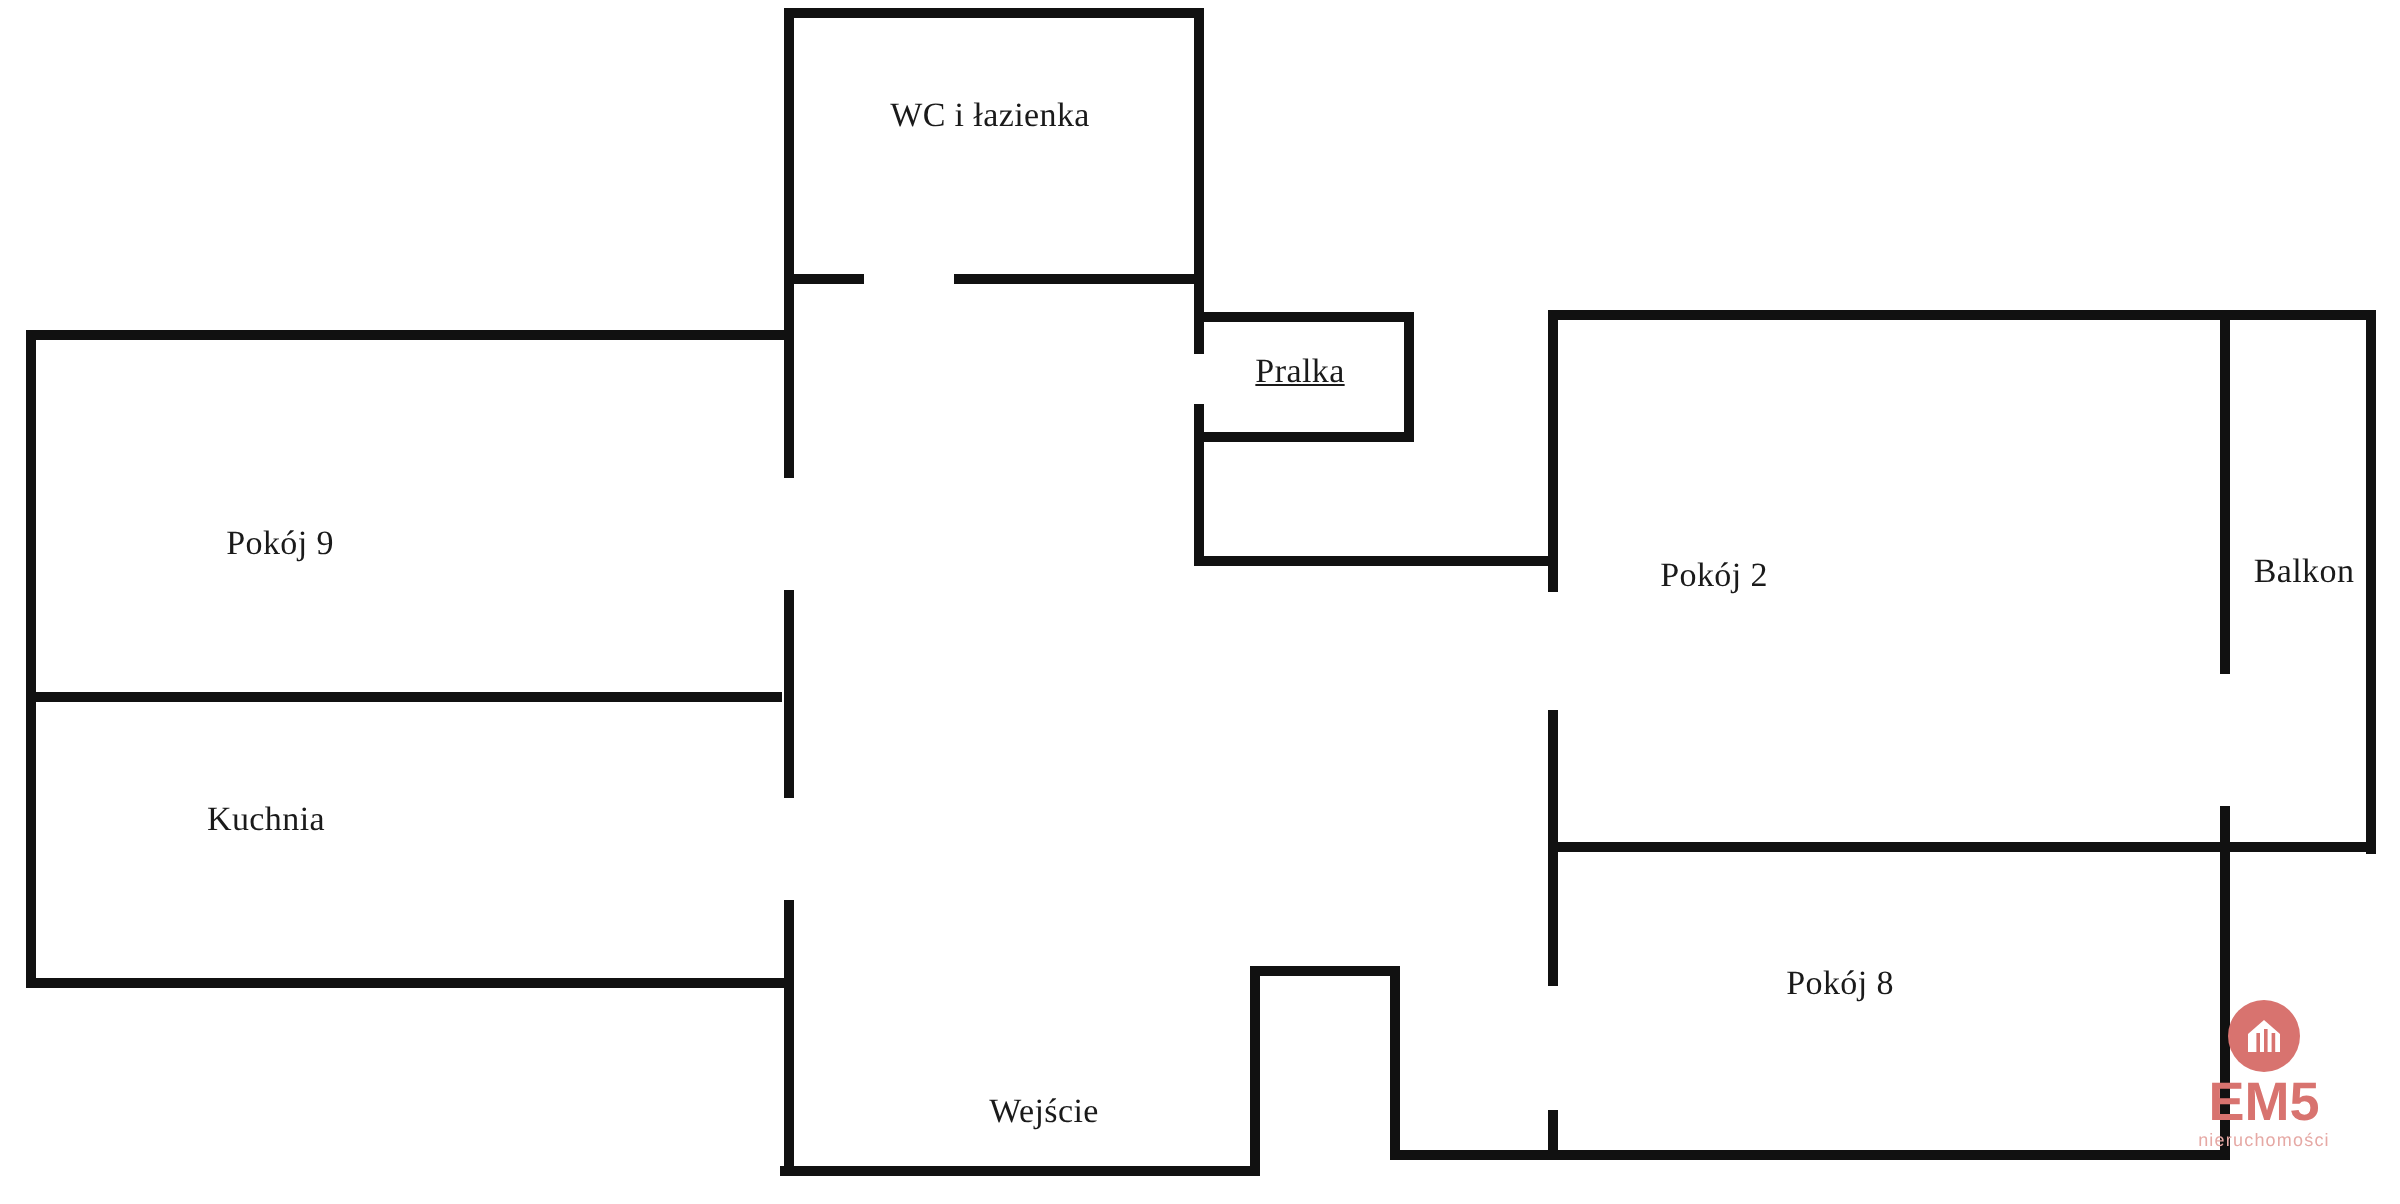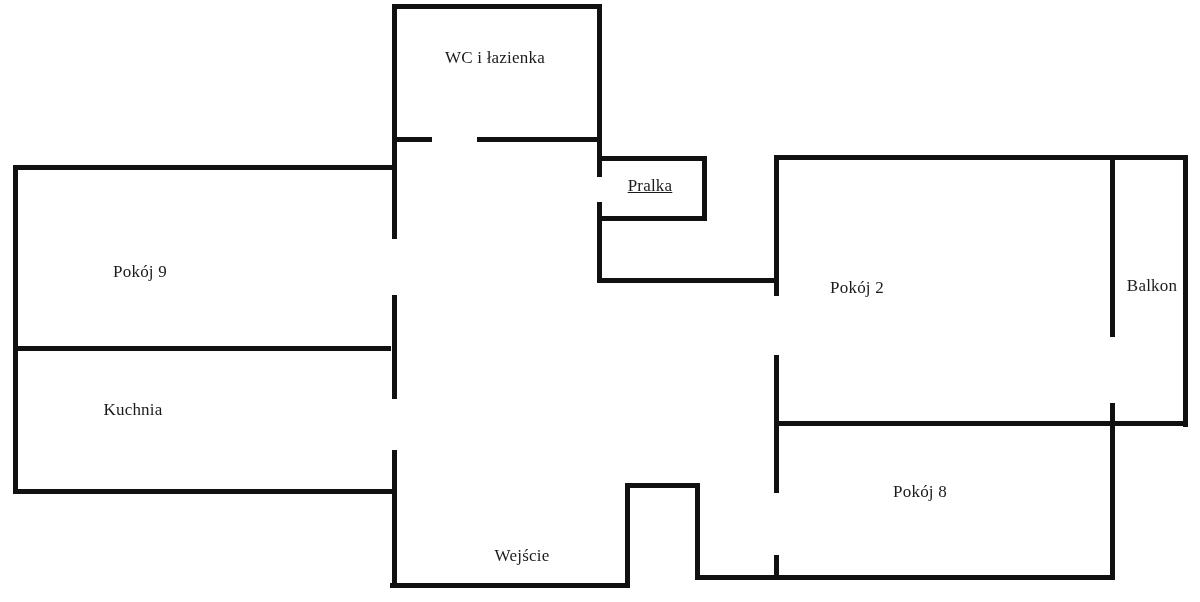--- a/index.html
+++ b/index.html
@@ -101,14 +101,26 @@
 
   <div class="room-label" style="left:495px;top:58px;">WC i łazienka</div>
   <div class="room-label" style="left:650px;top:186px;text-decoration:underline;">Pralka</div>
   <div class="room-label" style="left:140px;top:272px;">Pokój 9</div>
   <div class="room-label" style="left:133px;top:410px;">Kuchnia</div>
   <div class="room-label" style="left:857px;top:288px;">Pokój 2</div>
   <div class="room-label" style="left:1152px;top:286px;">Balkon</div>
   <div class="room-label" style="left:920px;top:492px;">Pokój 8</div>
   <div class="room-label" style="left:482px;top:556px;margin-left:40px;">Wejście</div>
 
+  <div class="logo">
+    <div class="logo-circle">
+      <svg width="22" height="22" viewBox="0 0 22 22" aria-hidden="true">
+        <path d="M11 3 L19 10 L19 19 L3 19 L3 10 Z" fill="#ffffff"></path>
+        <rect x="7.2" y="9.5" width="1.8" height="9.5" fill="var(--brand)"></rect>
+        <rect x="11.0" y="7.5" width="1.8" height="11.5" fill="var(--brand)"></rect>
+        <rect x="14.8" y="9.5" width="1.8" height="9.5" fill="var(--brand)"></rect>
+      </svg>
+    </div>
+    <div class="logo-wordmark">EM5</div>
+    <div class="logo-tagline">nieruchomości</div>
+  </div>
 
 </div>
 
 </body></html>

